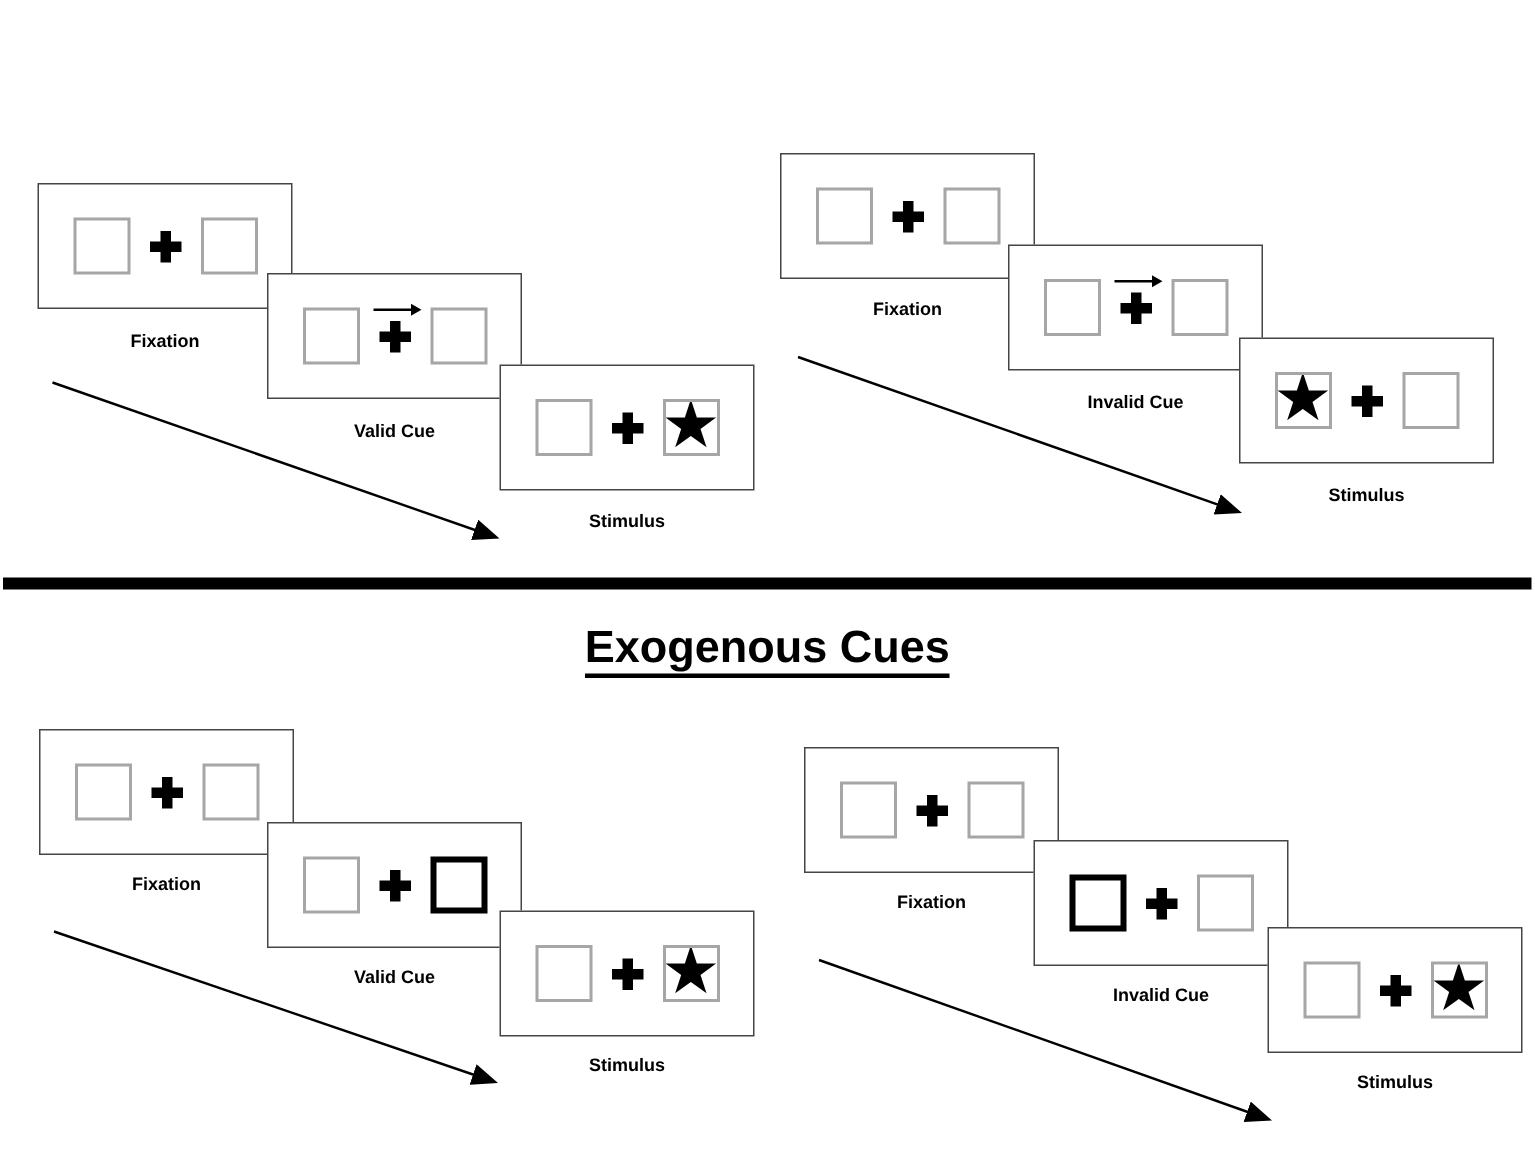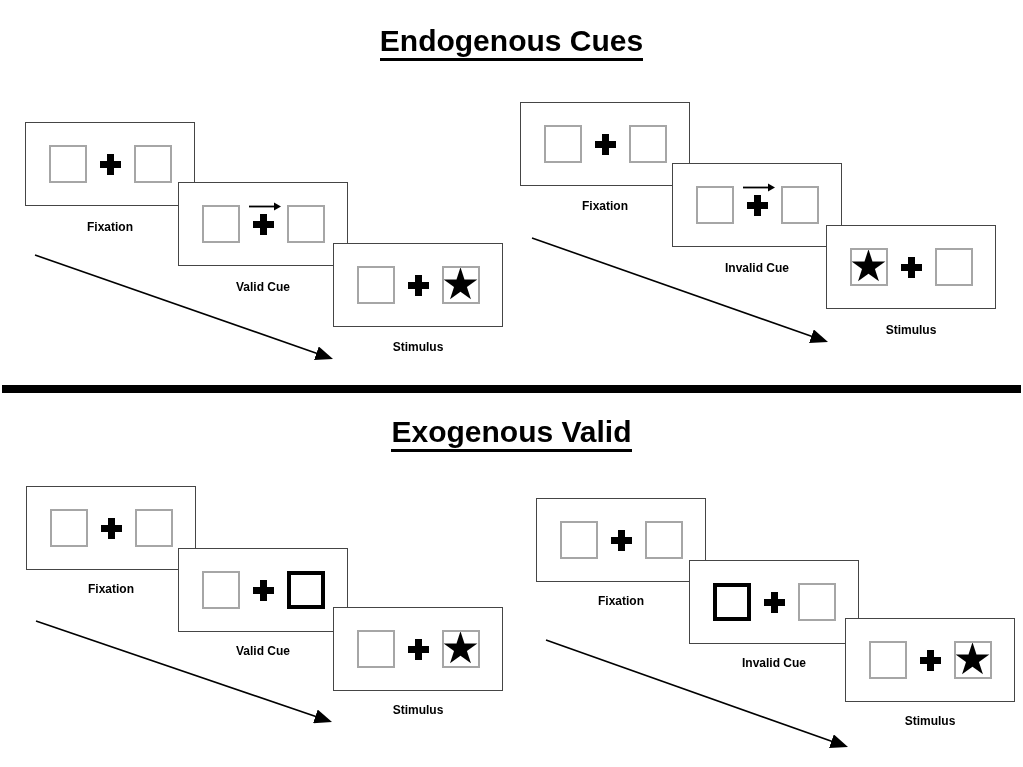--- a/index.html
+++ b/index.html
@@ -50,26 +50,23 @@
   .arr-g1{left:30px;top:248px}
   .arr-g2{left:527px;top:231px}
   .arr-g3{left:31px;top:614px}
   .arr-g4{left:541px;top:633px}
 </style>
 </head>
 <body>
 
 <div class="canvas">
 
-  <div class="section-title title-endo">
-    <span class="tspan">Endogenous Cues</span>
-  </div>
   <div class="divider"></div>
   <div class="section-title title-exo">
-    <span class="tspan">Exogenous Valid</span>
+    <span class="tspan">Exogenous Cues</span>
   </div>
 
   <div class="panel g1p1">
     <span class="sq"></span>
     <span class="center-wrap">
       <span class="plus"></span>
     </span>
     <span class="sq"></span>
   </div>
   <div class="panel g1p2">

